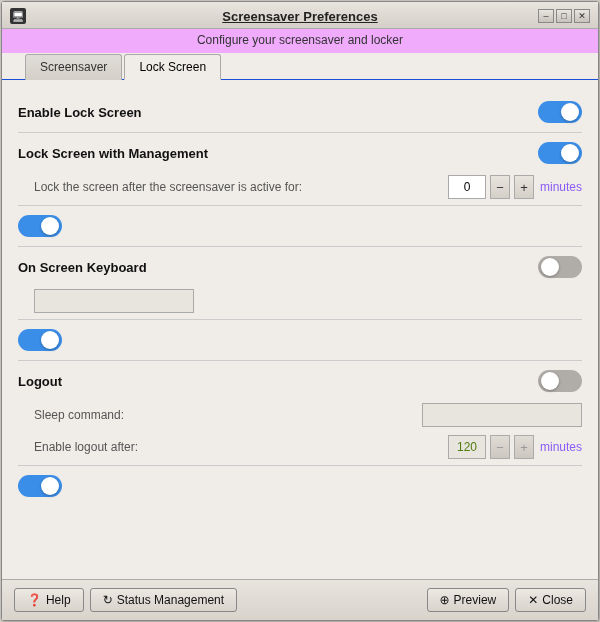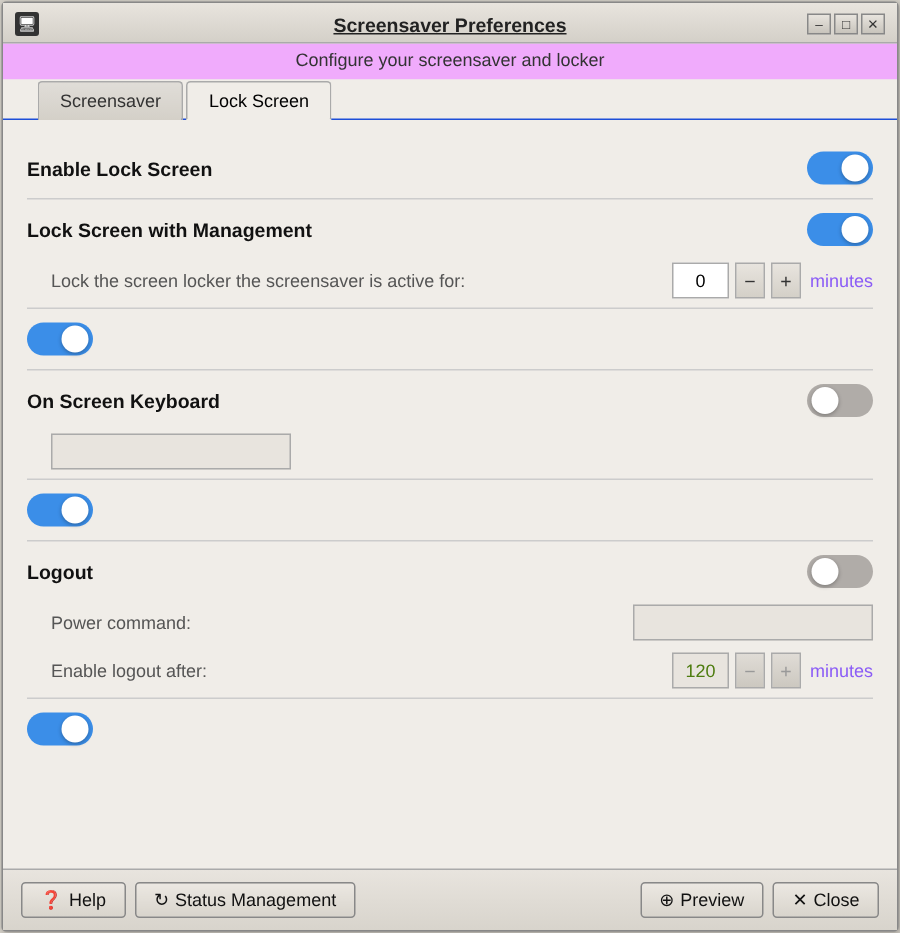--- a/index.html
+++ b/index.html
@@ -279,21 +279,21 @@
 
     <div class="separator"></div>
 
     <div class="row">
       <span class="row-label">Lock Screen with Management</span>
       <div class="toggle on">
         <div class="toggle-knob"></div>
       </div>
     </div>
     <div class="sub-row">
-      <span class="sub-row-label">Lock the screen locker the screensaver is active for:</span>
+      <span class="sub-row-label">Lock the screen after the screensaver is active for:</span>
       <div class="sub-input-group">
         <input type="text" class="number-box" value="0" style="">
         <button class="spin-btn">−</button>
         <button class="spin-btn">+</button>
         <span class="minutes-label">minutes</span>
       </div>
     </div>
 
     <div class="separator"></div>
 
@@ -325,21 +325,21 @@
 
     <div class="separator"></div>
 
     <div class="row">
       <span class="row-label">Logout</span>
       <div class="toggle off">
         <div class="toggle-knob"></div>
       </div>
     </div>
     <div class="sub-row">
-      <span class="sub-row-label">Power command:</span>
+      <span class="sub-row-label">Sleep command:</span>
       <input type="text" class="text-input disabled" value="" disabled="" style="">
     </div>
     <div class="sub-row">
       <span class="sub-row-label">Enable logout after:</span>
       <div class="sub-input-group">
         <input type="text" class="number-box" value="120" style="background: rgb(232, 228, 222); color: #4d7c0f;">
         <button class="spin-btn" style="background:linear-gradient(to bottom,#e0dcd6,#ccc8c0);color:#999;">−</button>
         <button class="spin-btn" style="background:linear-gradient(to bottom,#e0dcd6,#ccc8c0);color:#999;">+</button>
         <span class="minutes-label">minutes</span>
       </div>

